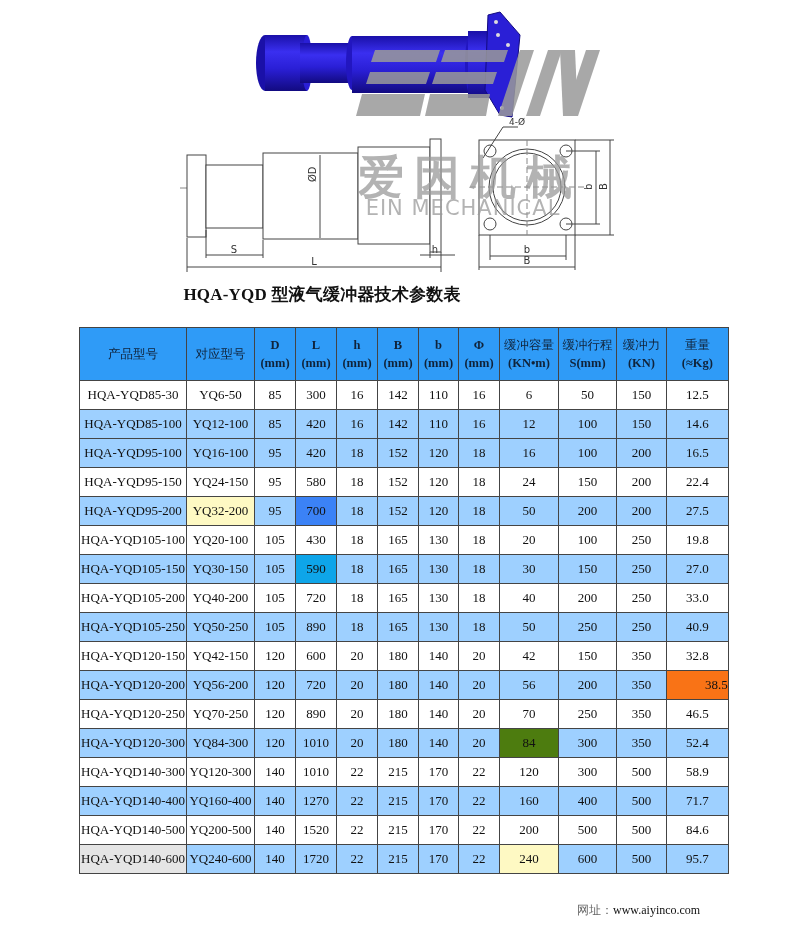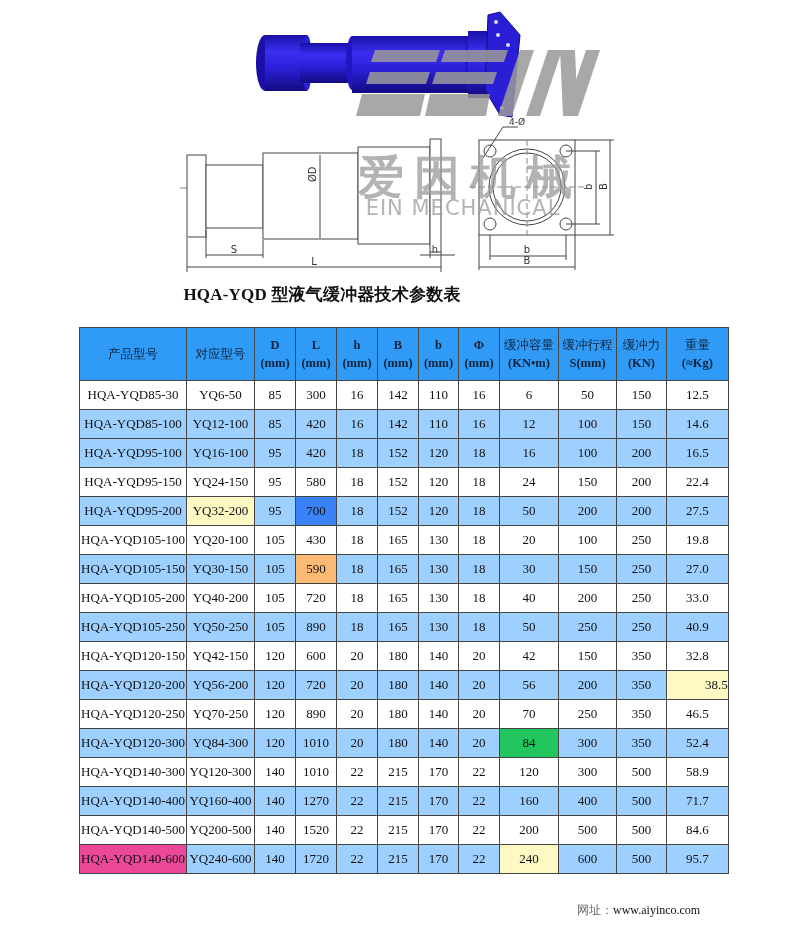--- a/index.html
+++ b/index.html
@@ -267,21 +267,21 @@
         <td>18</td>
         <td>20</td>
         <td>100</td>
         <td>250</td>
         <td>19.8</td>
       </tr>
       <tr class="alt">
         <td style="background: rgb(158, 208, 255);">HQA-YQD105-150</td>
         <td style="background: rgb(158, 208, 255);">YQ30-150</td>
         <td style="background: rgb(158, 208, 255);">105</td>
-        <td style="background: #fdba74;">590</td>
+        <td style="background: #0ea5e9;">590</td>
         <td style="background: rgb(158, 208, 255);">18</td>
         <td style="background: rgb(158, 208, 255);">165</td>
         <td style="background: rgb(158, 208, 255);">130</td>
         <td style="background: rgb(158, 208, 255);">18</td>
         <td style="background: rgb(158, 208, 255);">30</td>
         <td style="background: rgb(158, 208, 255);">150</td>
         <td style="background: rgb(158, 208, 255);">250</td>
         <td style="background: rgb(158, 208, 255);">27.0</td>
       </tr>
       <tr class="plain">
@@ -331,21 +331,21 @@
         <td style="background: rgb(158, 208, 255);">YQ56-200</td>
         <td style="background: rgb(158, 208, 255);">120</td>
         <td style="background: rgb(158, 208, 255);">720</td>
         <td style="background: rgb(158, 208, 255);">20</td>
         <td style="background: rgb(158, 208, 255);">180</td>
         <td style="background: rgb(158, 208, 255);">140</td>
         <td style="background: rgb(158, 208, 255);">20</td>
         <td style="background: rgb(158, 208, 255);">56</td>
         <td style="background: rgb(158, 208, 255);">200</td>
         <td style="background: rgb(158, 208, 255);">350</td>
-        <td style="background: #fef9c3; padding-left: 38px;">38.5</td>
+        <td style="background: #f97316; padding-left: 38px;">38.5</td>
       </tr>
       <tr class="plain">
         <td>HQA-YQD120-250</td>
         <td>YQ70-250</td>
         <td>120</td>
         <td>890</td>
         <td>20</td>
         <td>180</td>
         <td>140</td>
         <td>20</td>
@@ -356,21 +356,21 @@
       </tr>
       <tr class="alt">
         <td style="background: rgb(158, 208, 255);">HQA-YQD120-300</td>
         <td style="background: rgb(158, 208, 255);">YQ84-300</td>
         <td style="background: rgb(158, 208, 255);">120</td>
         <td style="background: rgb(158, 208, 255);">1010</td>
         <td style="background: rgb(158, 208, 255);">20</td>
         <td style="background: rgb(158, 208, 255);">180</td>
         <td style="background: rgb(158, 208, 255);">140</td>
         <td style="background: rgb(158, 208, 255);">20</td>
-        <td style="background: #22c55e;">84</td>
+        <td style="background: #4d7c0f;">84</td>
         <td style="background: rgb(158, 208, 255);">300</td>
         <td style="background: rgb(158, 208, 255);">350</td>
         <td style="background: rgb(158, 208, 255);">52.4</td>
       </tr>
       <tr class="plain">
         <td>HQA-YQD140-300</td>
         <td>YQ120-300</td>
         <td>140</td>
         <td>1010</td>
         <td>22</td>
@@ -404,21 +404,21 @@
         <td>22</td>
         <td>215</td>
         <td>170</td>
         <td>22</td>
         <td>200</td>
         <td>500</td>
         <td>500</td>
         <td>84.6</td>
       </tr>
       <tr class="alt">
-        <td style="background: #ec4899;">HQA-YQD140-600</td>
+        <td style="background: #e5e5e5;">HQA-YQD140-600</td>
         <td style="background: rgb(158, 208, 255);">YQ240-600</td>
         <td style="background: rgb(158, 208, 255);">140</td>
         <td style="background: rgb(158, 208, 255);">1720</td>
         <td style="background: rgb(158, 208, 255);">22</td>
         <td style="background: rgb(158, 208, 255);">215</td>
         <td style="background: rgb(158, 208, 255);">170</td>
         <td style="background: rgb(158, 208, 255);">22</td>
         <td style="background: #fef9c3;">240</td>
         <td style="background: rgb(158, 208, 255);">600</td>
         <td style="background: rgb(158, 208, 255);">500</td>

